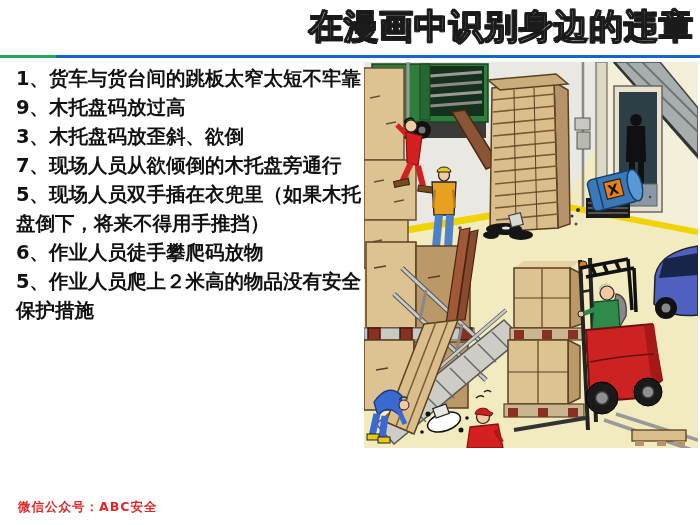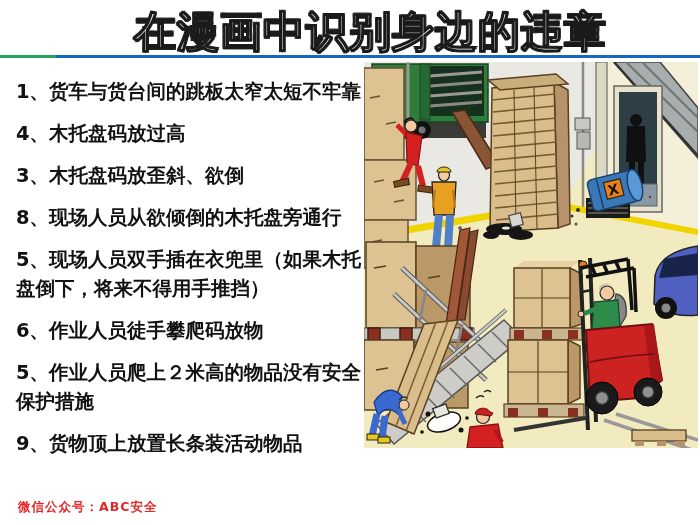--- a/index.html
+++ b/index.html
@@ -3,35 +3,35 @@
 <meta charset="utf-8">
 <style>
   * { margin:0; padding:0; box-sizing:border-box; }
   html,body { width:700px; height:525px; }
   body {
     position:relative; width:700px; height:525px; background:#ffffff;
     font-family:"DejaVu Sans", sans-serif; overflow:hidden;
   }
   .slide-title {
     position:absolute; top:4px; right:6px; width:560px;
-    font-size:42px; font-weight:bold; letter-spacing:1px;
+    font-size:34px; font-weight:bold; text-align:right; letter-spacing:1px;
     color:#ffffff;
     text-shadow:-1px -1px 0 #1a1a1a, 1px -1px 0 #1a1a1a, -1px 1px 0 #1a1a1a, 1px 1px 0 #1a1a1a;
     -webkit-text-stroke:1.2px #1a1a1a;
     font-family:"DejaVu Sans", sans-serif;
   }
   .divider { position:absolute; top:55px; left:0; width:700px; height:3px; }
   .divider .seg-green { position:absolute; left:0; top:0; width:56px; height:3px; }
   .divider .seg-blue  { position:absolute; left:56px; top:0; width:644px; height:3px; }
   .violation-list {
     position:absolute; left:16px; top:64px; width:353px;
     font-size:19.5px; line-height:29px; font-weight:bold; color:#121212;
     word-break:break-all;
   }
-  .violation-item { display:block;margin-top:13px; }
+  .violation-item { display:block; }
   .illustration {
     position:absolute; left:364px; top:62px; width:334px; height:386px;
   }
   .illustration svg { display:block; width:334px; height:386px; }
   .footer-note {
     position:absolute; left:18px; top:499px;
     font-size:12.5px; font-weight:bold; color:#e02828; letter-spacing:1px;
   }
 </style>
 </head>
@@ -39,27 +39,26 @@
 
 <div class="slide-title">在漫画中识别身边的违章</div>
 
 <div class="divider">
   <div class="seg-green" style="background-color: rgb(34, 165, 94);"></div>
   <div class="seg-blue" style="background-color: rgb(20, 103, 200);"></div>
 </div>
 
 <div class="violation-list">
   <span class="violation-item">1、货车与货台间的跳板太窄太短不牢靠</span>
-  <span class="violation-item">4、木托盘码放过高</span>
+  <span class="violation-item">9、木托盘码放过高</span>
   <span class="violation-item">3、木托盘码放歪斜、欲倒</span>
-  <span class="violation-item">8、现场人员从欲倾倒的木托盘旁通行</span>
+  <span class="violation-item">7、现场人员从欲倾倒的木托盘旁通行</span>
   <span class="violation-item">5、现场人员双手插在衣兜里（如果木托盘倒下，将来不得用手推挡）</span>
   <span class="violation-item">6、作业人员徒手攀爬码放物</span>
   <span class="violation-item">5、作业人员爬上２米高的物品没有安全保护措施</span>
-  <span class="violation-item">9、货物顶上放置长条装活动物品</span>
 </div>
 
 <div class="illustration">
 <svg viewBox="0 0 334 386" xmlns="http://www.w3.org/2000/svg">
 
   <rect x="0" y="0" width="334" height="386" fill="#f2ebbf"></rect>
   <polygon points="0,0 240,0 240,70 200,142 8,174 0,176" fill="#e9e8e2"></polygon>
 
   <polygon points="236,0 334,0 334,172 236,150" fill="#f4efd8"></polygon>
   <rect x="232" y="0" width="11" height="154" stroke="#555" stroke-width="1" fill="#ddd8c4"></rect>

